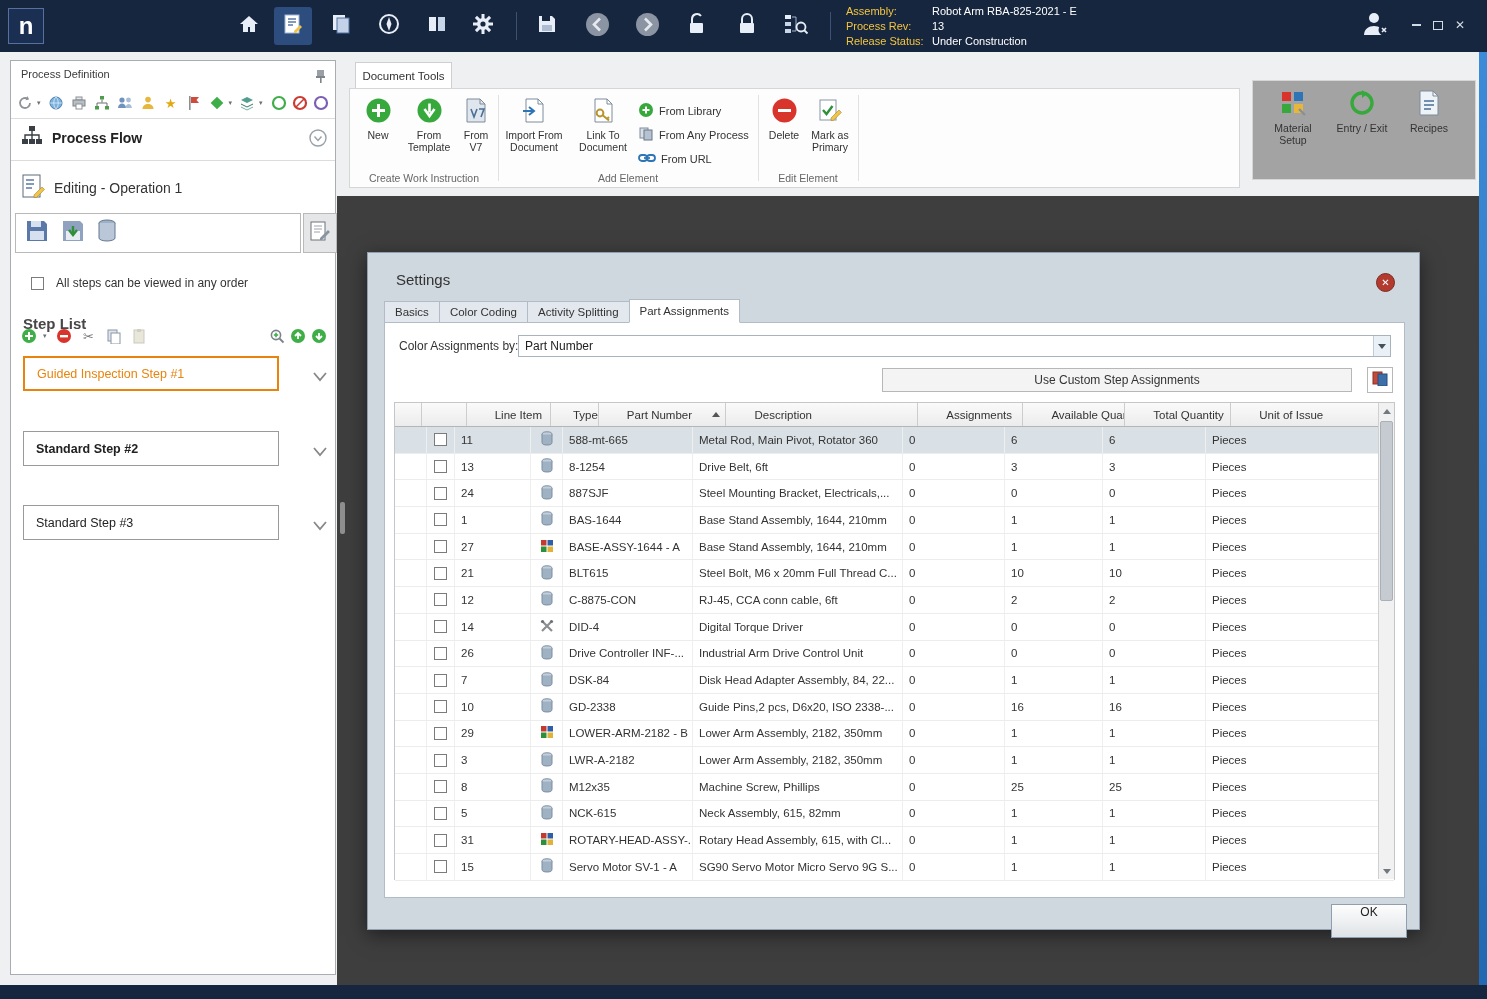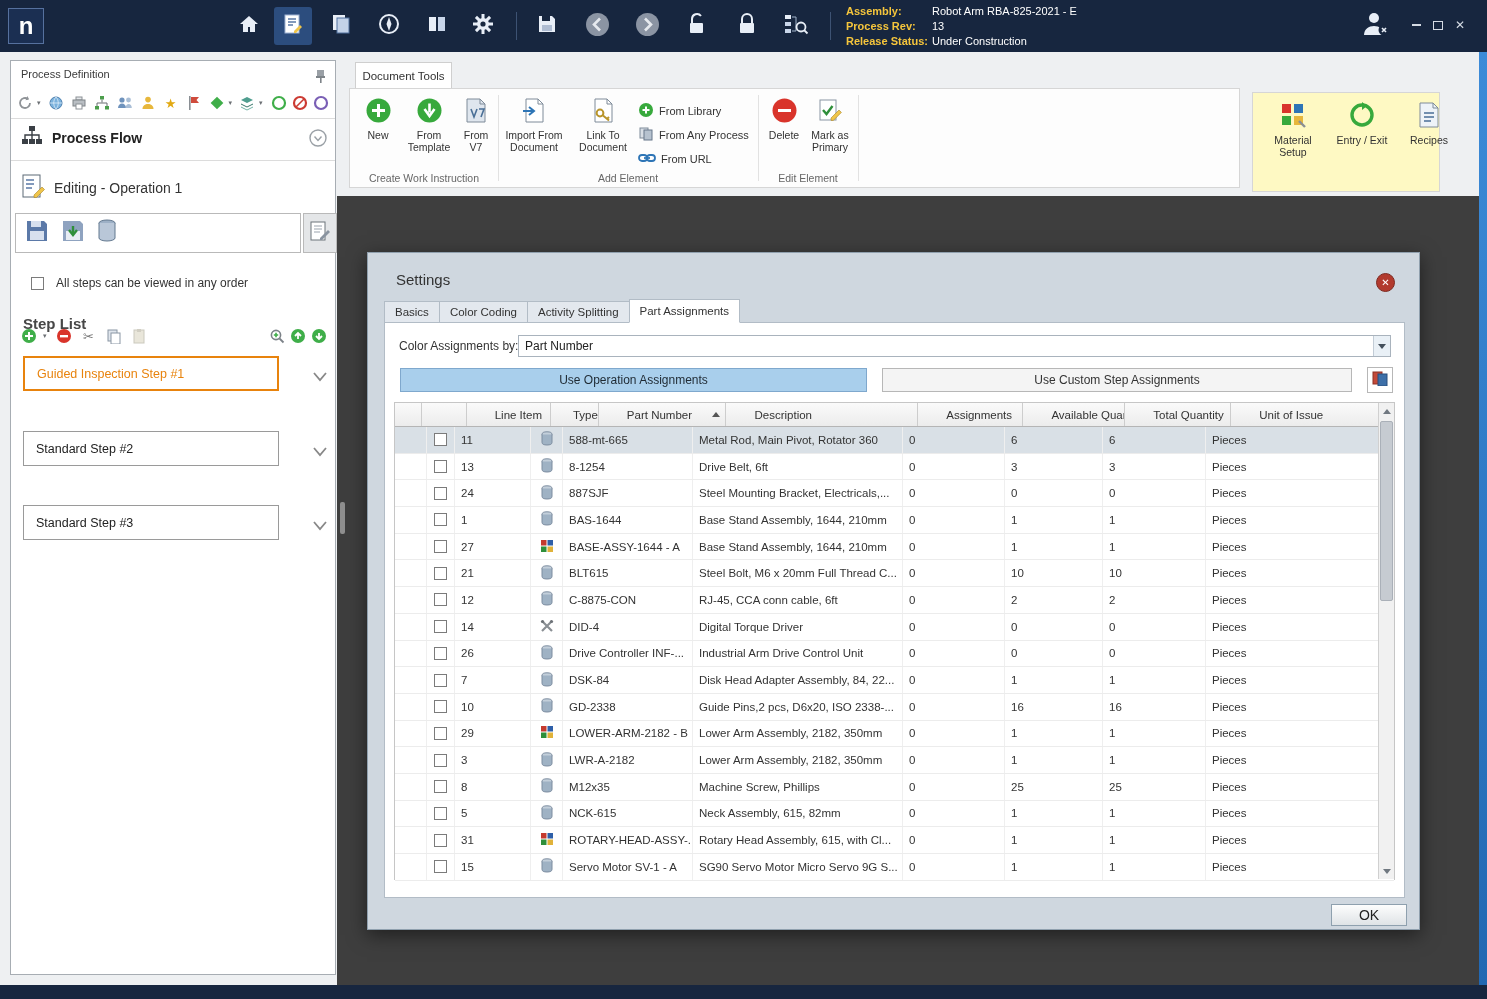--- a/index.html
+++ b/index.html
@@ -11,21 +11,21 @@
   #titlebar { position:absolute; left:0; top:0; width:1487px; height:52px; background:#17263f; }
   #logo-box { left:8px; top:8px; width:36px; height:36px; background:#1b2f52; border:1px solid #56719e;
               display:flex; align-items:center; justify-content:center; color:#fff; font-size:24px; font-weight:bold; }
   #brand { left:52px; top:0; height:52px; display:flex; align-items:center; color:#fff; font-size:21px; letter-spacing:.3px; }
   #brand sup { font-size:8px; margin-left:2px; color:#c7d1e0; }
   .tbtn { position:absolute; top:7px; width:38px; height:38px; display:flex; align-items:center; justify-content:center; border-radius:3px; }
   .tbtn.sel { background:#2c4d7e; }
   .vsep { position:absolute; top:12px; width:1px; height:28px; background:#3d5273; }
   #assembly-info { left:846px; top:4px; display:flex; flex-direction:column; gap:0px; }
   .info-row { display:flex; font-size:11px; line-height:14.8px; }
-  .info-label { width:86px; color:#f5c53c; font-weight:bold; }
+  .info-label { width:86px; color:#f5c53c; font-weight:normal; }
   .info-value { color:#fff; }
   #user-btn { left:1358px; top:10px; width:34px; height:30px; display:flex; align-items:center; justify-content:center; }
   .winctl { position:absolute; top:16px; width:18px; height:18px; display:flex; align-items:center; justify-content:center; color:#d5dbe4; }
   .min-bar { width:9px; height:2px; background:#d5dbe4; }
   .max-box { width:10px; height:9px; border:1.5px solid #d5dbe4; }
   .close-x { font-size:12px; color:#d5dbe4; }
 
   
   #left-panel { left:10px; top:60px; width:326px; height:915px; background:#fff; border:1px solid #a7adb3; }
   .lp-title { left:10px; top:7px; font-size:11px; color:#3a3a3a; }
@@ -44,28 +44,28 @@
              display:flex; align-items:center; justify-content:center; }
   #lp-check { left:20px; top:215px; display:flex; align-items:center; gap:12px; }
   .cbx { width:13px; height:13px; border:1px solid #7b7b7b; background:#fff; }
   .lp-check-label { font-size:12px; color:#333; }
   .lp-sl-title { left:12px; top:254px; font-size:15px; font-weight:bold; color:#474747; }
   #lp-sl-toolbar { left:10px; top:266px; height:18px; display:flex; align-items:center; gap:9px; }
   #lp-sl-toolbar-right { right:8px; top:266px; height:18px; display:flex; align-items:center; gap:5px; }
   .step-card { position:absolute; left:12px; width:256px; height:35px; border:1px solid #9a9a9a; background:#fff;
                display:flex; align-items:center; padding-left:12px; font-size:12.5px; color:#222; }
   .step-card.selected { border:2px solid #e8830d; color:#e8830d; }
-  .step-card.bold { font-weight:normal; }
+  .step-card.bold { font-weight:bold; }
   .chev { position:absolute; left:302px; width:14px; height:10px; }
 
   
   #doc-tab { left:355px; top:62px; width:97px; height:27px; background:#fff; border:1px solid #cfcfcf; border-bottom:none;
              font-size:11.5px; color:#333; display:flex; align-items:center; justify-content:center; }
   #ribbon-main { left:349px; top:88px; width:891px; height:100px; background:#fdfdfd; border:1px solid #d6d6d6; }
-  #ribbon-right { left:1252px; top:92px; width:188px; height:100px; background:#fef9c3; border:1px solid #d6d6d6; }
+  #ribbon-right { left:1252px; top:80px; width:224px; height:100px; background:#a3a3a3; border:1px solid #d6d6d6; }
   .rdiv { position:absolute; top:6px; bottom:6px; width:1px; background:#e2e2e2; }
   .rbtn { position:absolute; top:8px; display:flex; flex-direction:column; align-items:center; gap:3px;
           font-size:10.5px; color:#333; text-align:center; line-height:1.15; }
   .rsm { position:absolute; left:288px; display:flex; align-items:center; gap:5px; font-size:11px; color:#333; height:20px; }
   .rlabel { position:absolute; bottom:3px; font-size:10.5px; color:#666; text-align:center; }
 
   
   #content { left:337px; top:196px; width:1142px; height:789px; background:#3e3e3e; }
   #grip { left:340px; top:502px; width:5px; height:32px; background:#8e8e8e; border-radius:2px; z-index:3; }
   #right-edge { left:1479px; top:52px; width:8px; height:933px; background:linear-gradient(180deg,#3c8bd8,#2268b2); }
@@ -104,22 +104,22 @@
   .trow.sel { background:#d9e0e6; }
   .cell { display:flex; align-items:center; height:100%; padding-left:6px; font-size:11.5px; color:#333;
           border-right:1px solid #efefef; overflow:hidden; white-space:nowrap; }
   .c-ind{width:32px} .c-chk{width:28px;justify-content:center;padding-left:0}
   .c-line{width:76px} .c-type{width:32px;justify-content:center;padding-left:0}
   .c-part{width:130px} .c-desc{width:210px} .c-asg{width:102px} .c-avl{width:98px}
   .c-tot{width:103px} .c-unit{width:174px;border-right:none}
   #vscroll { position:absolute; right:0; top:0; width:16px; height:476px; background:#f1f1f1; border-left:1px solid #d0d0d0; }
   .scroll-arrow { position:absolute; left:0; width:15px; height:16px; display:flex; align-items:center; justify-content:center; background:#f1f1f1; }
   #scroll-thumb { position:absolute; left:1px; top:18px; width:13px; height:180px; background:#c6cbd1; border:1px solid #aab0b8; border-radius:2px; }
-  #ok-btn { left:963px; top:651px; width:76px; height:22px; background:linear-gradient(#fdfdfd,#dfe3e6); border:1px solid #8ea0ae;
-            font-size:14px; color:#222; display:flex; align-items:center; justify-content:center; }
+  #ok-btn { left:963px; top:651px; width:76px; height:34px; background:linear-gradient(#fdfdfd,#dfe3e6); border:1px solid #8ea0ae;
+            font-size:12px; color:#222; display:flex; justify-content:center; }
   .sort-asc { margin-left:auto; margin-right:5px; }
 </style>
 </head>
 <body>
 
 <div id="window">
 
   <div id="titlebar">
     <div id="logo-box" class="ab">
         <span>n</span>
@@ -618,23 +618,20 @@
 
     <div id="dlg-panel" class="ab">
       <div class="assign-label ab">Color Assignments by:</div>
       <div id="combo" class="ab">
         <span class="combo-value">Part Number</span>
         <span class="combo-caret">
             <span class="tri-down"></span>
           </span>
       </div>
 
-      <div id="btn-op" class="ab">
-          <span>Use Operation Assignments</span>
-        </div>
       <div id="btn-custom" class="ab">
           <span>Use Custom Step Assignments</span>
         </div>
       <div id="btn-legend" class="ab">
         <span><svg width="16" height="16">
               <rect x="1" y="2" width="9" height="12" fill="#c34a3a" stroke="#8d3125"></rect>
               <rect x="6" y="4" width="9" height="12" fill="#3d6fa8" stroke="#2a4f7c"></rect>
             </svg></span>
       </div>
 

